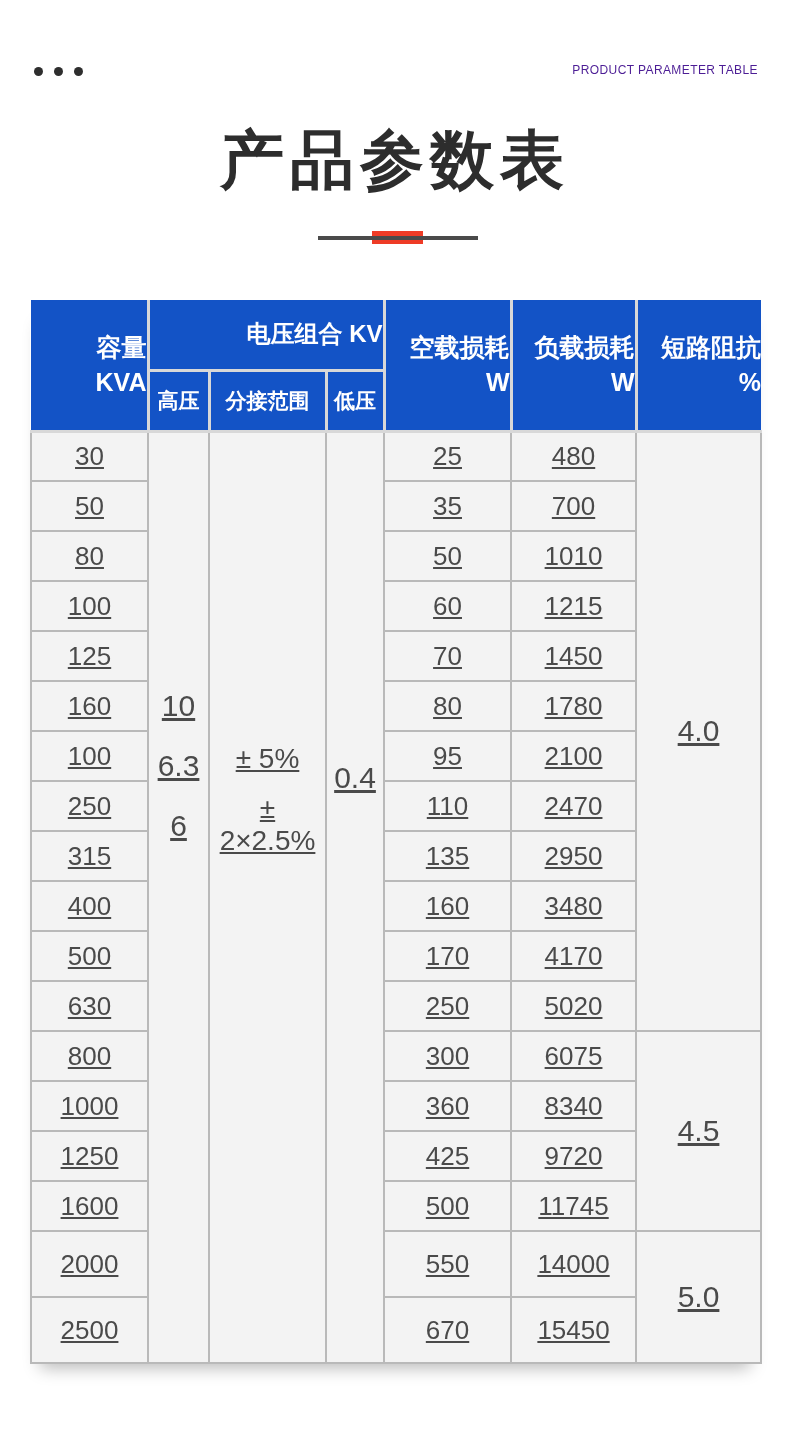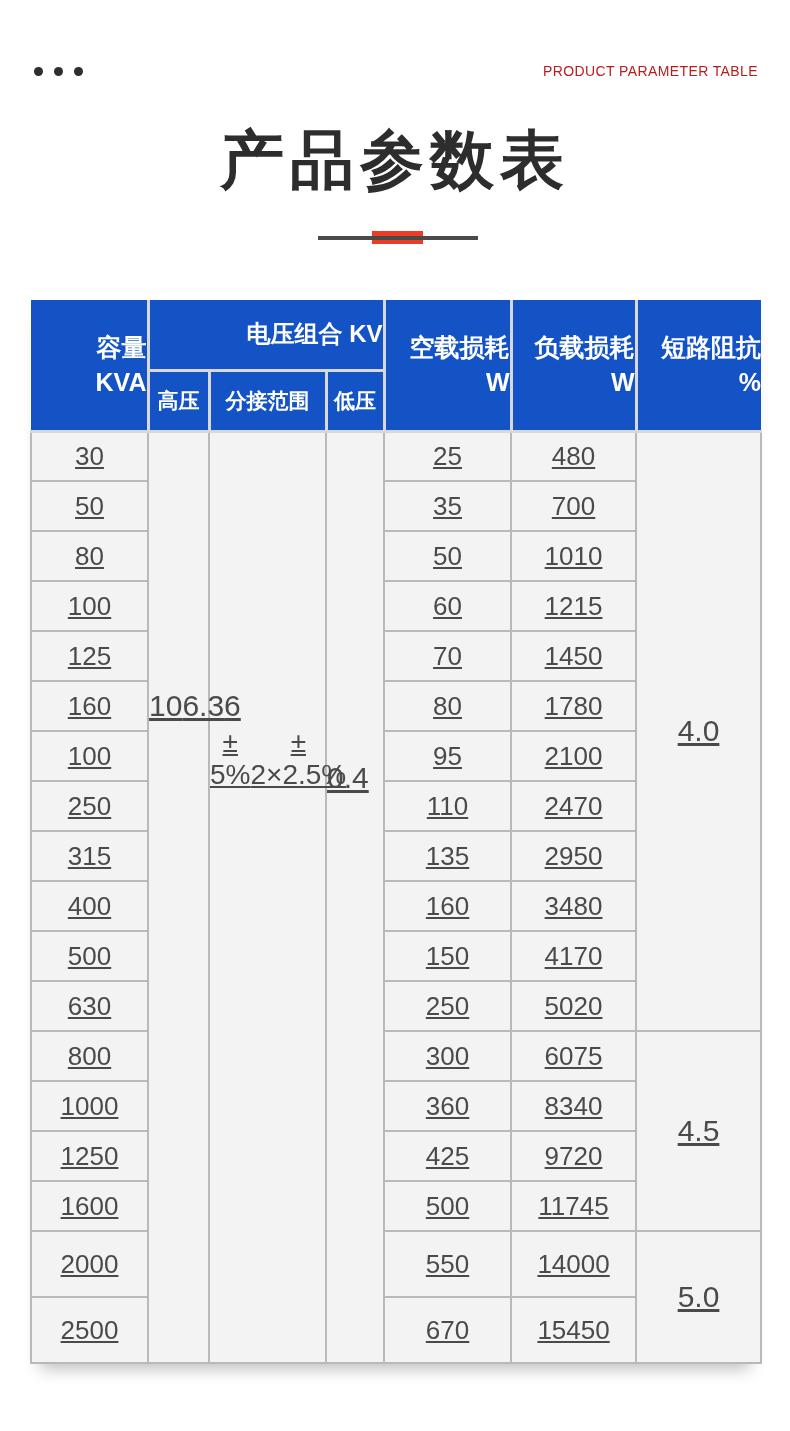--- a/index.html
+++ b/index.html
@@ -15,21 +15,21 @@
   *{box-sizing:border-box;}
   html,body{margin:0;padding:0;}
   body{
     width:790px;height:1431px;position:relative;background:#ffffff;
     font-family:"Liberation Sans", sans-serif;overflow:hidden;
   }
   
   .dots{position:absolute;left:34px;top:67px;display:flex;gap:11px;}
   .dots span{width:9px;height:9px;border-radius:50%;background:#2e2e2e;display:block;}
   .caption{
-    position:absolute;right:32px;top:63px;font-size:14px;color:#b91c1c;
+    position:absolute;right:32px;top:63px;font-size:12px;color:#4c1d95;
     letter-spacing:0.4px;white-space:nowrap;margin-left:47px;
   }
   .title{
     position:absolute;top:124px;left:0;width:100%;margin:0;text-align:center;
     font-size:64px;line-height:1.15;font-weight:700;color:var(--title-text);
     letter-spacing:6px;
   }
   .divider{position:absolute;left:318px;top:231px;width:160px;height:13px;}
   .divider .red{position:absolute;left:54px;top:0;width:51px;height:13px;background:var(--accent-red);}
   .divider .bar{position:absolute;left:0;top:5px;width:160px;height:4px;background:var(--divider-dark);}
@@ -52,21 +52,21 @@
   tr.hrow2 th{font-size:21px;}
   .vg-h{font-size:24px;}
   tbody td{
     background:var(--cell-background);border:2px solid var(--body-border);
     text-align:center;vertical-align:middle;color:var(--body-text);
     font-size:26px;padding:0;font-weight:400;text-decoration:underline;
   }
   tbody tr{height:50px;}
   tbody tr.tall{height:66px;}
   td.merged{vertical-align:top;font-size:30px;}
-  .stack{display:flex;flex-direction:row;align-items:stretch;}
+  .stack{display:flex;flex-direction:column;align-items:stretch;}
   .stack div{display:flex;align-items:center;justify-content:center;}
   .stack.hv{padding-top:243px;}
   .stack.hv div{height:60px;}
   .stack.tap{padding-top:293px;font-size:28px;}
   .stack.tap div{height:66px;}
   .stack.lv{padding-top:323px;}
   .stack.lv div{height:44px;}
   td.imp{font-size:30px;}
 </style>
 </head>
@@ -189,21 +189,21 @@
           <td>135</td>
           <td>2950</td>
         </tr>
         <tr>
           <td>400</td>
           <td>160</td>
           <td>3480</td>
         </tr>
         <tr>
           <td>500</td>
-          <td>150</td>
+          <td>170</td>
           <td>4170</td>
         </tr>
         <tr>
           <td>630</td>
           <td>250</td>
           <td>5020</td>
         </tr>
         <tr>
           <td>800</td>
           <td>300</td>

